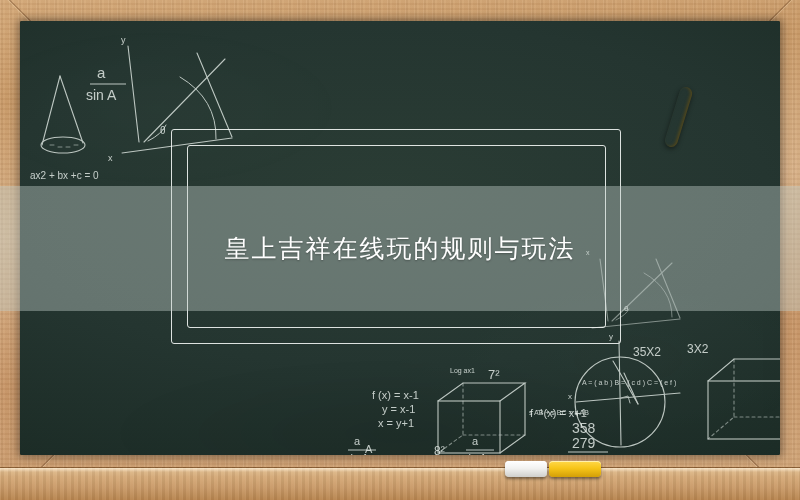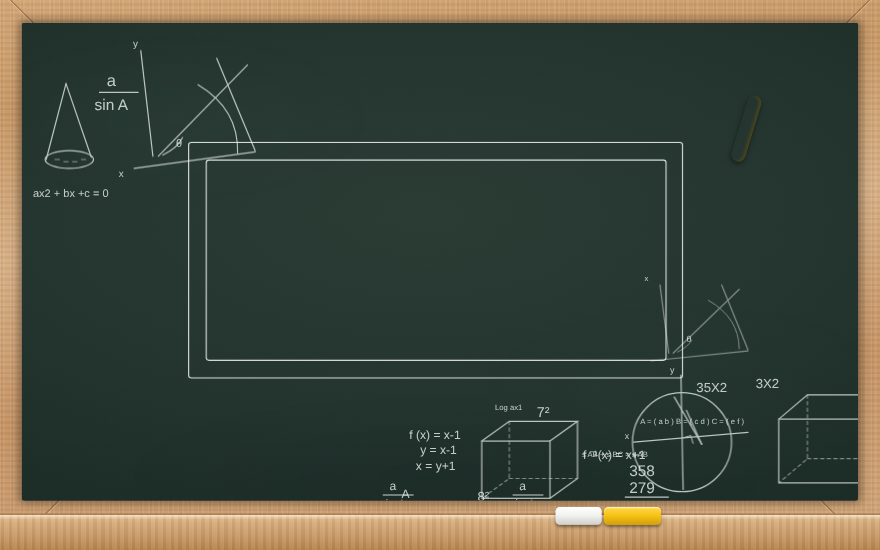--- a/index.html
+++ b/index.html
@@ -289,20 +289,23 @@
       </g>
     </svg>
 
   </div>
 
   <div class="deco-frame outer"></div>
   <div class="deco-frame inner"></div>
 
   <div class="chalk-stick"></div>
 
+  <div class="title-band">
+    <div class="band-text">皇上吉祥在线玩的规则与玩法</div>
+  </div>
 
   <div class="ledge">
     <div class="ledge-lip"></div>
   </div>
 
   <div class="tool eraser"></div>
   <div class="tool ledge-chalk"></div>
 
 </div>
 

